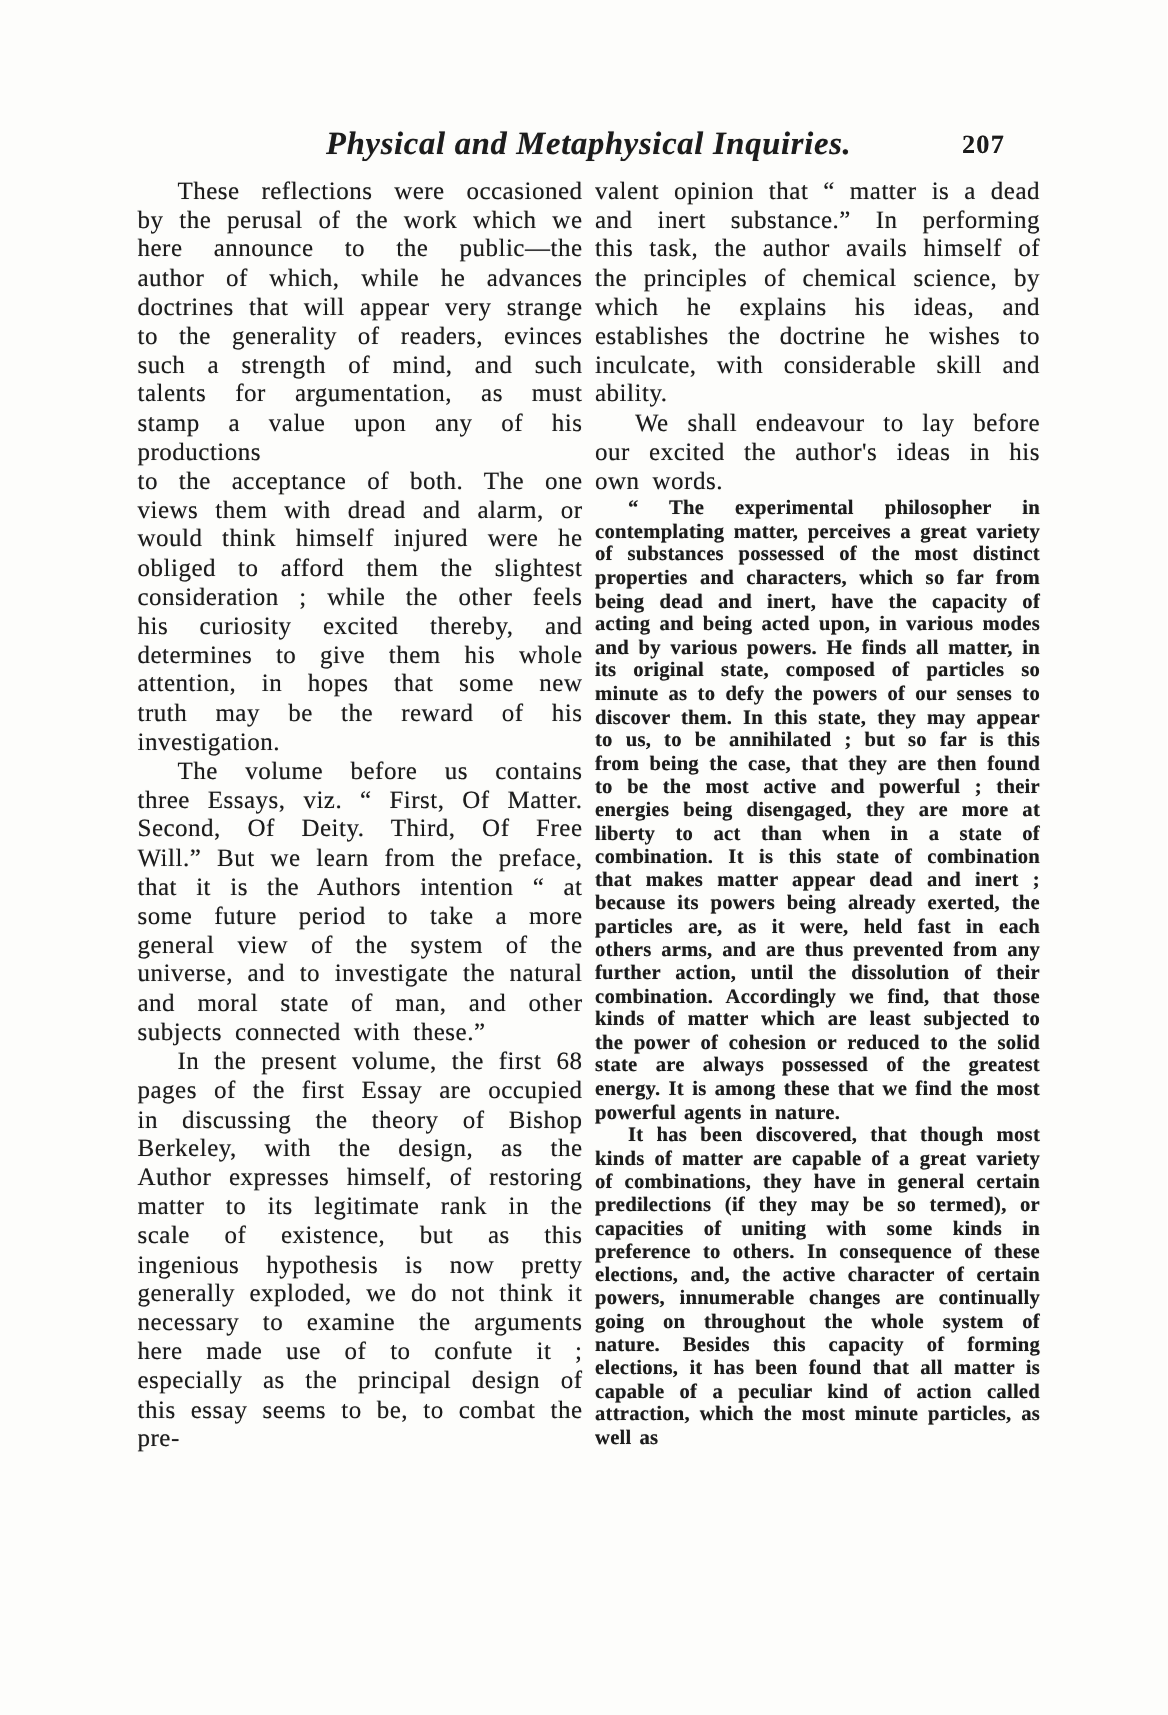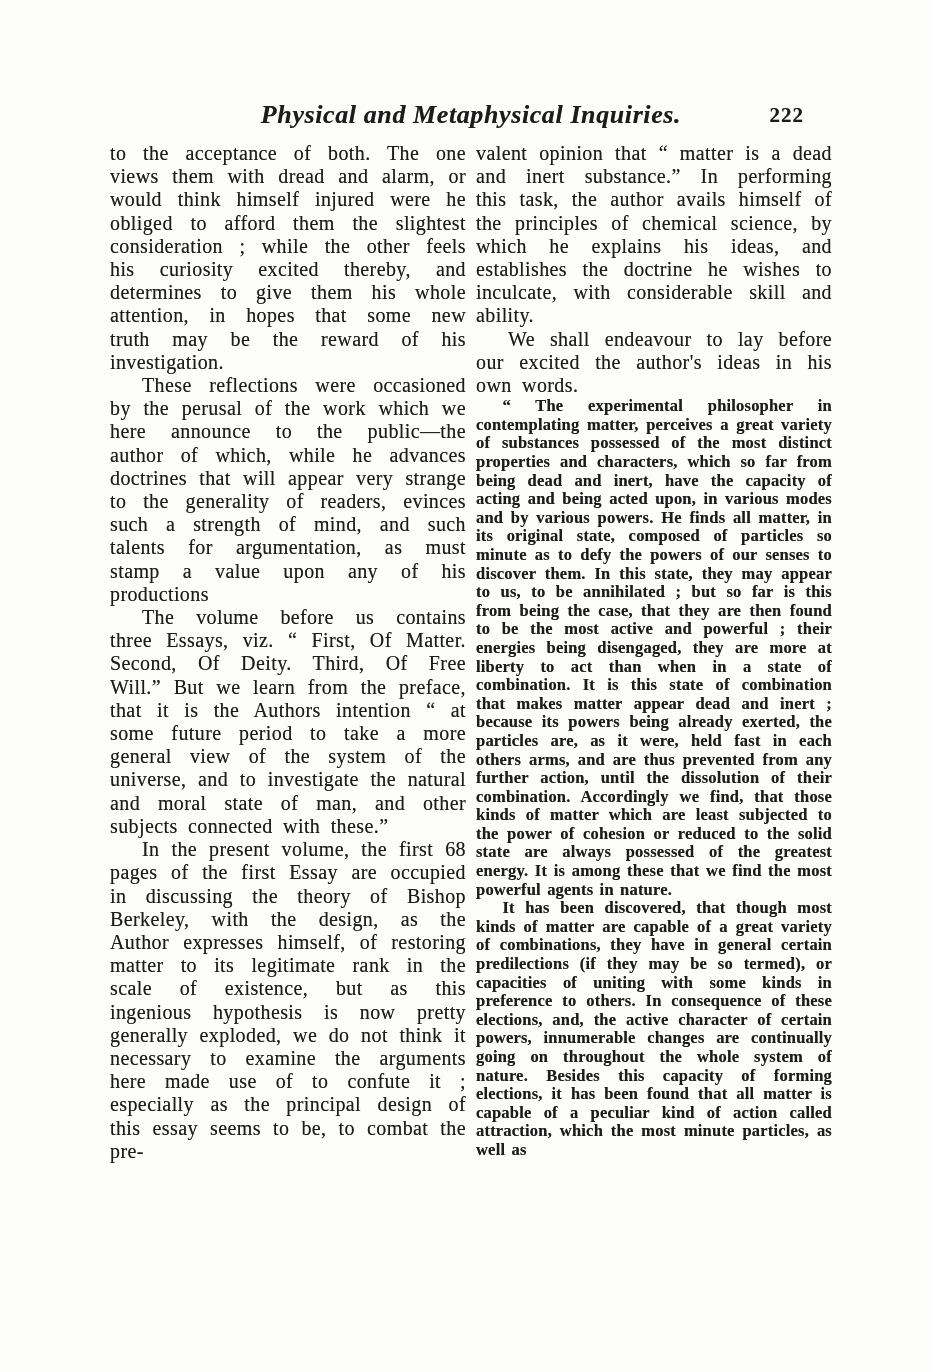--- a/index.html
+++ b/index.html
@@ -80,28 +80,28 @@
   .indent { text-indent: 1.6em; }
   .noindent { text-indent: 0; }
 </style>
 </head>
 <body>
 
 <div class="page">
 
   <div class="header">
     <div class="title">Physical and Metaphysical Inquiries.</div>
-    <div class="pagenum">222</div>
+    <div class="pagenum">207</div>
   </div>
 
   <div class="columns">
 
     <div class="col">
+      <p class="lg indent">These reflections were occasioned by the perusal of the work which we here announce to the public—the author of which, while he advances doctrines that will appear very strange to the generality of readers, evinces such a strength of mind, and such talents for argumentation, as must stamp a value upon any of his productions</p>
       <p class="lg noindent">to the acceptance of both. The one views them with dread and alarm, or would think himself injured were he obliged to afford them the slightest consideration ; while the other feels his curiosity excited thereby, and determines to give them his whole attention, in hopes that some new truth may be the reward of his investigation.</p>
-      <p class="lg indent">These reflections were occasioned by the perusal of the work which we here announce to the public—the author of which, while he advances doctrines that will appear very strange to the generality of readers, evinces such a strength of mind, and such talents for argumentation, as must stamp a value upon any of his productions</p>
       <p class="lg indent">The volume before us contains three Essays, viz. “ First, Of Matter. Second, Of Deity. Third, Of Free Will.” But we learn from the preface, that it is the Authors intention “ at some future period to take a more general view of the system of the universe, and to investigate the natural and moral state of man, and other subjects connected with these.”</p>
       <p class="lg indent">In the present volume, the first 68 pages of the first Essay are occupied in discussing the theory of Bishop Berkeley, with the design, as the Author expresses himself, of restoring matter to its legitimate rank in the scale of existence, but as this ingenious hypothesis is now pretty generally exploded, we do not think it necessary to examine the arguments here made use of to confute it ; especially as the principal design of this essay seems to be, to combat the pre-</p>
     </div>
 
     <div class="col">
       <p class="lg noindent">valent opinion that “ matter is a dead and inert substance.” In performing this task, the author avails himself of the principles of chemical science, by which he explains his ideas, and establishes the doctrine he wishes to inculcate, with considerable skill and ability.</p>
       <p class="lg indent">We shall endeavour to lay before our excited the author's ideas in his own words.</p>
       <p class="sm indent">“ The experimental philosopher in contemplating matter, perceives a great variety of substances possessed of the most distinct properties and characters, which so far from being dead and inert, have the capacity of acting and being acted upon, in various modes and by various powers. He finds all matter, in its original state, composed of particles so minute as to defy the powers of our senses to discover them. In this state, they may appear to us, to be annihilated ; but so far is this from being the case, that they are then found to be the most active and powerful ; their energies being disengaged, they are more at liberty to act than when in a state of combination. It is this state of combination that makes matter appear dead and inert ; because its powers being already exerted, the particles are, as it were, held fast in each others arms, and are thus prevented from any further action, until the dissolution of their combination. Accordingly we find, that those kinds of matter which are least subjected to the power of cohesion or reduced to the solid state are always possessed of the greatest energy. It is among these that we find the most powerful agents in nature.</p>
       <p class="sm indent">It has been discovered, that though most kinds of matter are capable of a great variety of combinations, they have in general certain predilections (if they may be so termed), or capacities of uniting with some kinds in preference to others. In consequence of these elections, and, the active character of certain powers, innumerable changes are continually going on throughout the whole system of nature. Besides this capacity of forming elections, it has been found that all matter is capable of a peculiar kind of action called attraction, which the most minute particles, as well as</p>
     </div>

